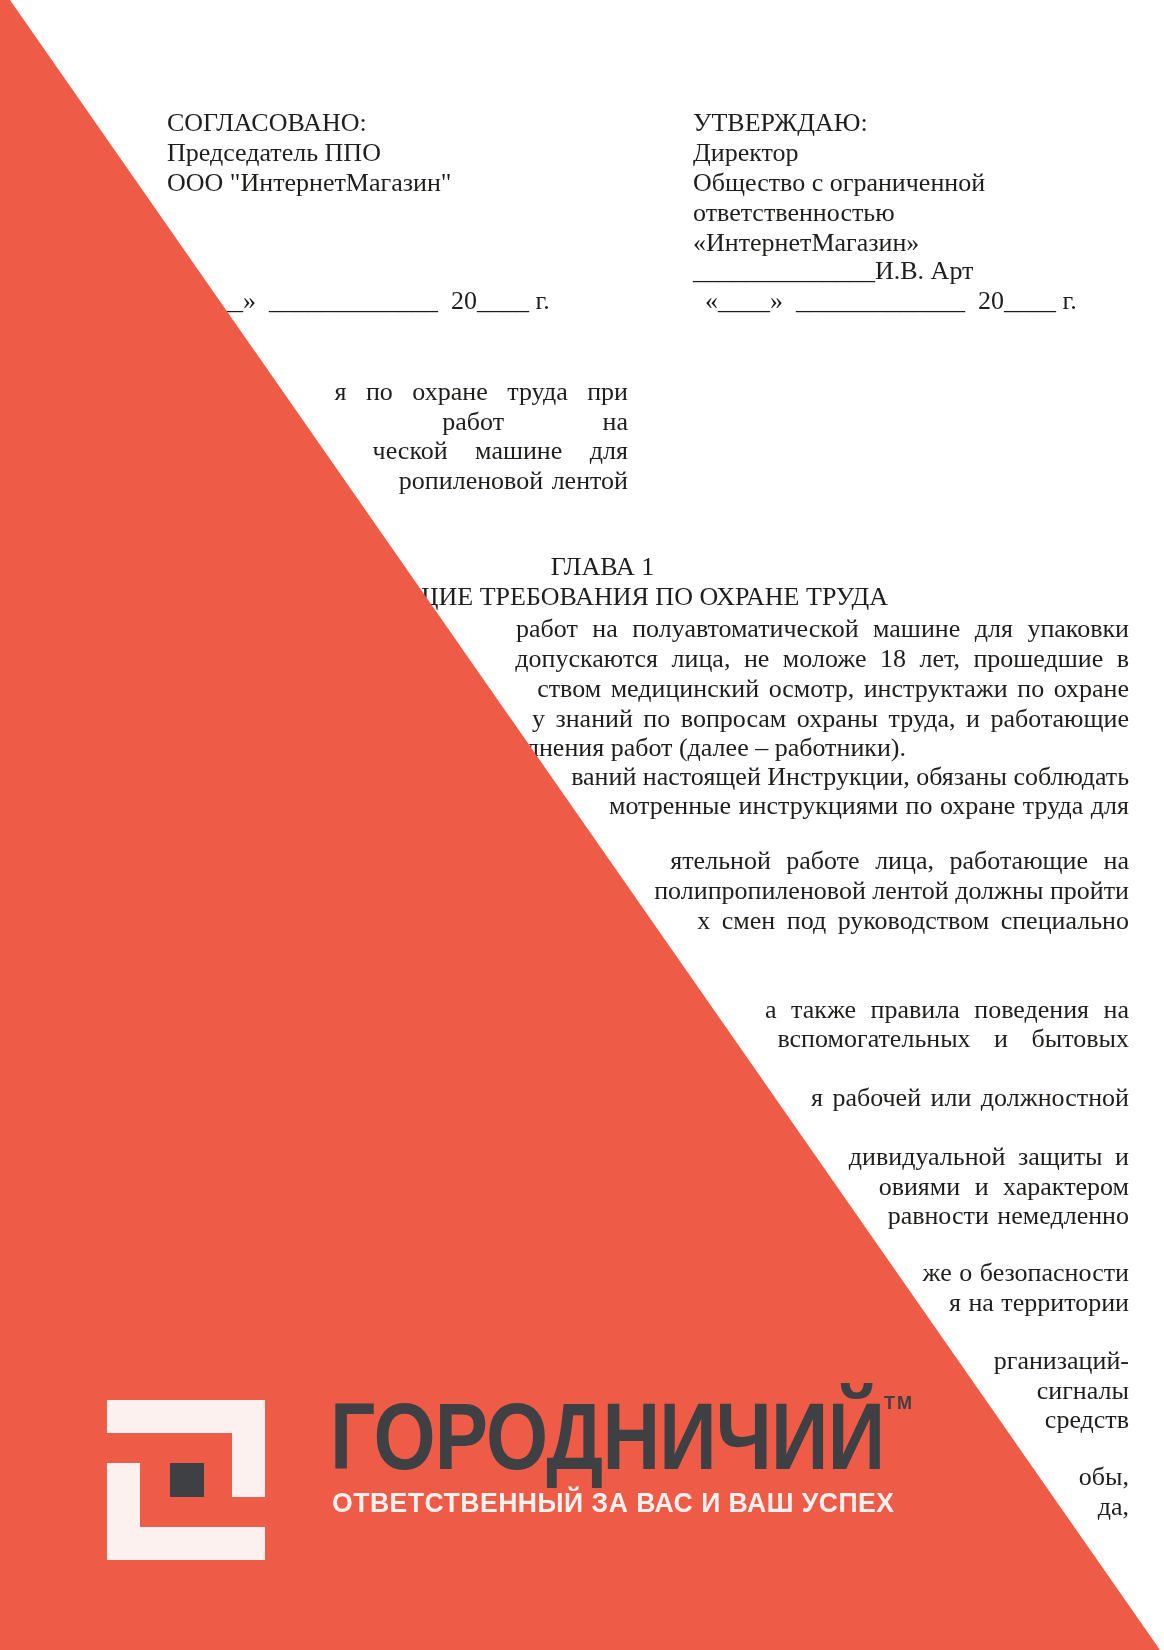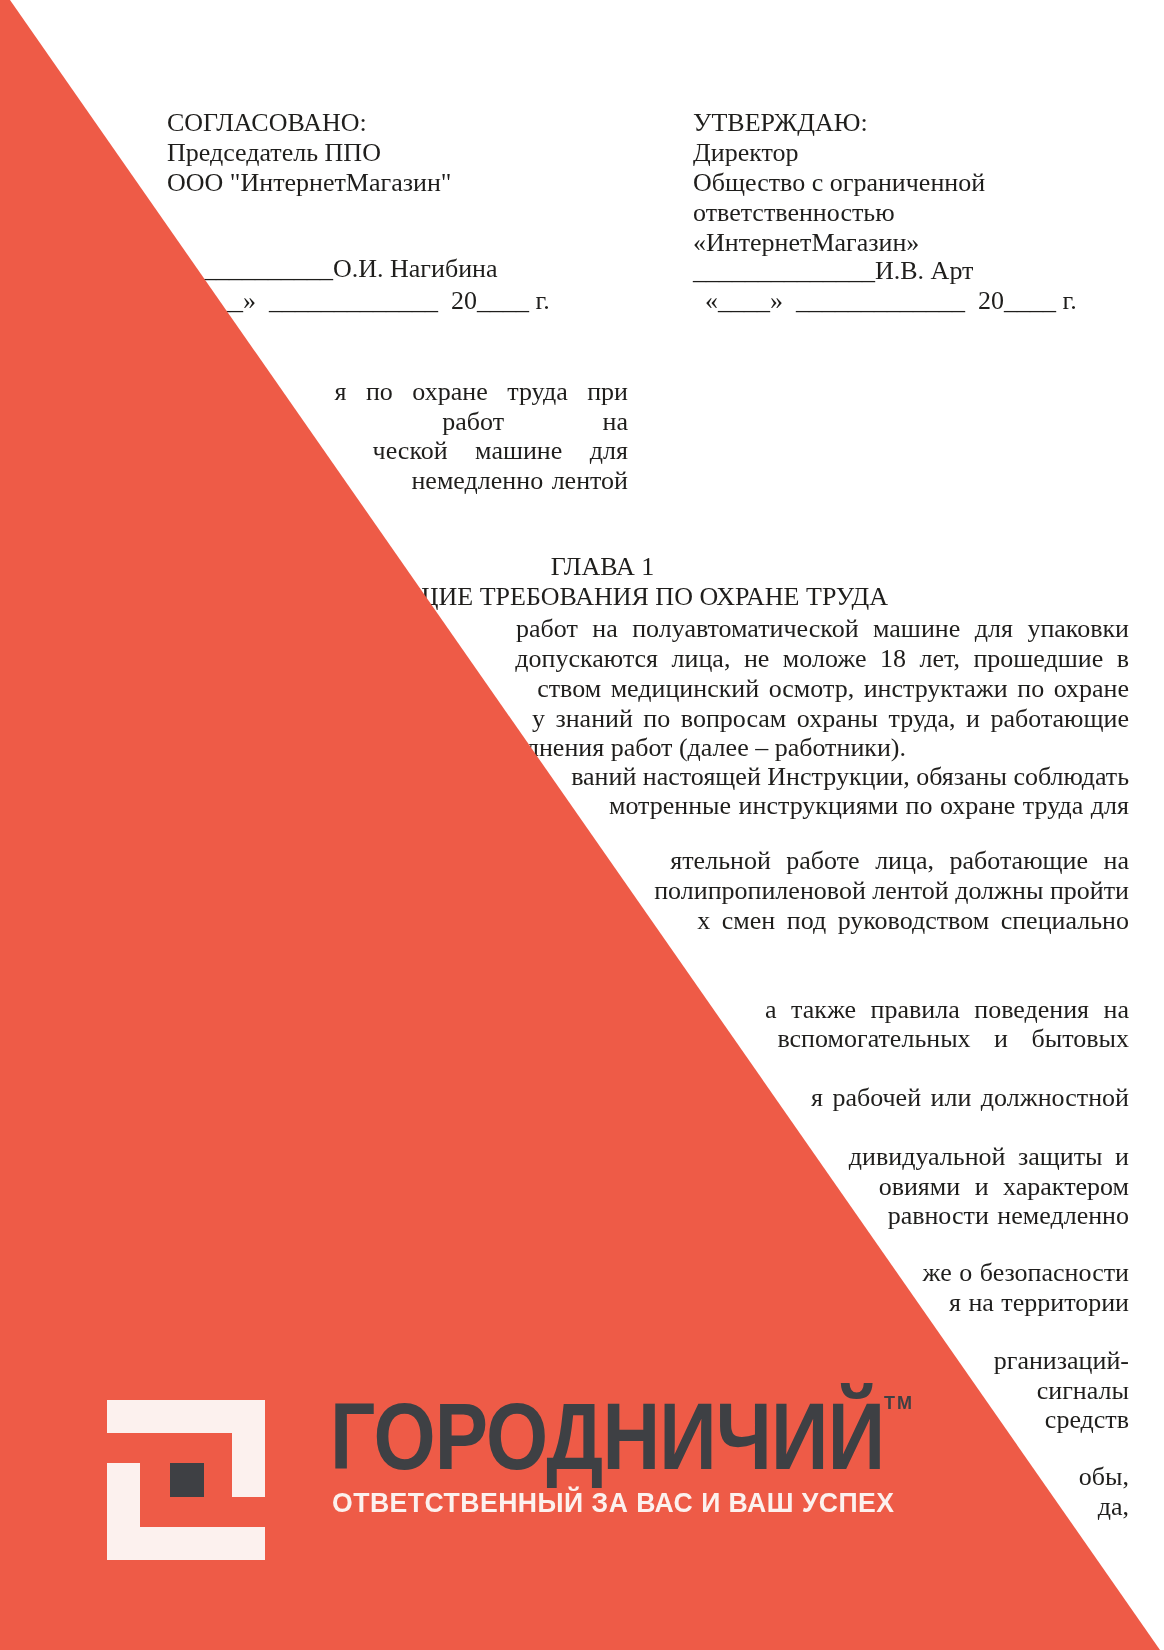--- a/index.html
+++ b/index.html
@@ -67,36 +67,35 @@
 </head>
 <body>
 
 <div class="page">
 
   <div class="doc">
 
     <div class="t apl-h">СОГЛАСОВАНО:</div>
     <div class="t apl-l0">Председатель ППО</div>
     <div class="t apl-l1">ООО "ИнтернетМагазин"</div>
-    <div class="t apl-s">__________О.И. Нагибина</div>
     <div class="t apl-d">«____»  _____________  20____ г.</div>
 
     <div class="t apr-h">УТВЕРЖДАЮ:</div>
     <div class="t apr-l0">Директор</div>
     <div class="t apr-l1">Общество с ограниченной</div>
     <div class="t apr-l2">ответственностью</div>
     <div class="t apr-l3">«ИнтернетМагазин»</div>
     <div class="t apr-s">______________И.В. Арт</div>
     <div class="t apr-d">«____»  _____________  20____ г.</div>
 
     <div id="title-frags">
         <div class="tf" style="top: 377px; word-spacing: 13px;">я по охране труда при</div>
         <div class="tf" style="top: 407px; word-spacing: 92px;">работ на</div>
         <div class="tf" style="top: 436px; word-spacing: 21px;">ческой машине для</div>
-        <div class="tf" style="top: 466px; word-spacing: 2px;">немедленно лентой</div>
+        <div class="tf" style="top: 466px; word-spacing: 2px;">ропиленовой лентой</div>
       </div>
 
     <div class="t ch-num">ГЛАВА 1</div>
     <div class="t ch-sub">ЩИЕ ТРЕБОВАНИЯ ПО ОХРАНЕ ТРУДА</div>
 
     <div id="body-frags">
         <div class="bf" style="top: 614px; word-spacing: 8px;">работ на полуавтоматической машине для упаковки</div>
         <div class="bf" style="top: 644px; word-spacing: 7px;">допускаются лица, не моложе 18 лет, прошедшие в</div>
         <div class="bf" style="top: 674px; word-spacing: 3px;">ством медицинский осмотр, инструктажи по охране</div>
         <div class="bf" style="top: 704px; word-spacing: 4px;">у знаний по вопросам охраны труда, и работающие</div>

